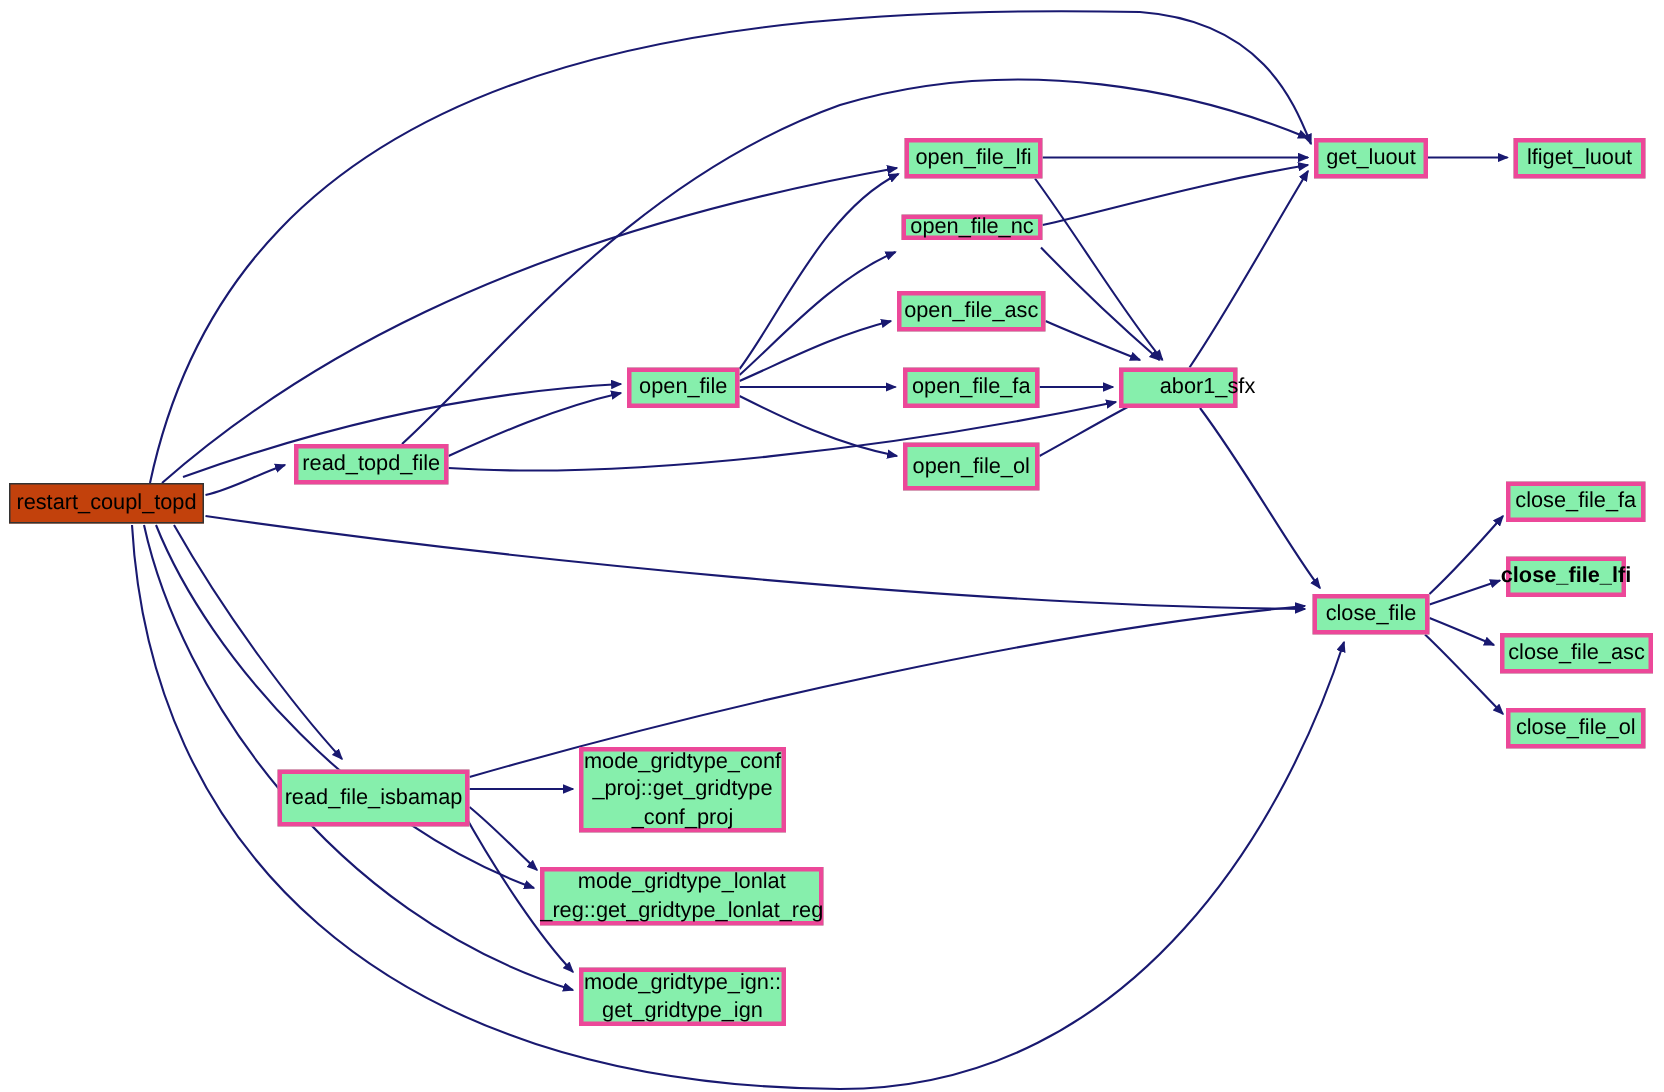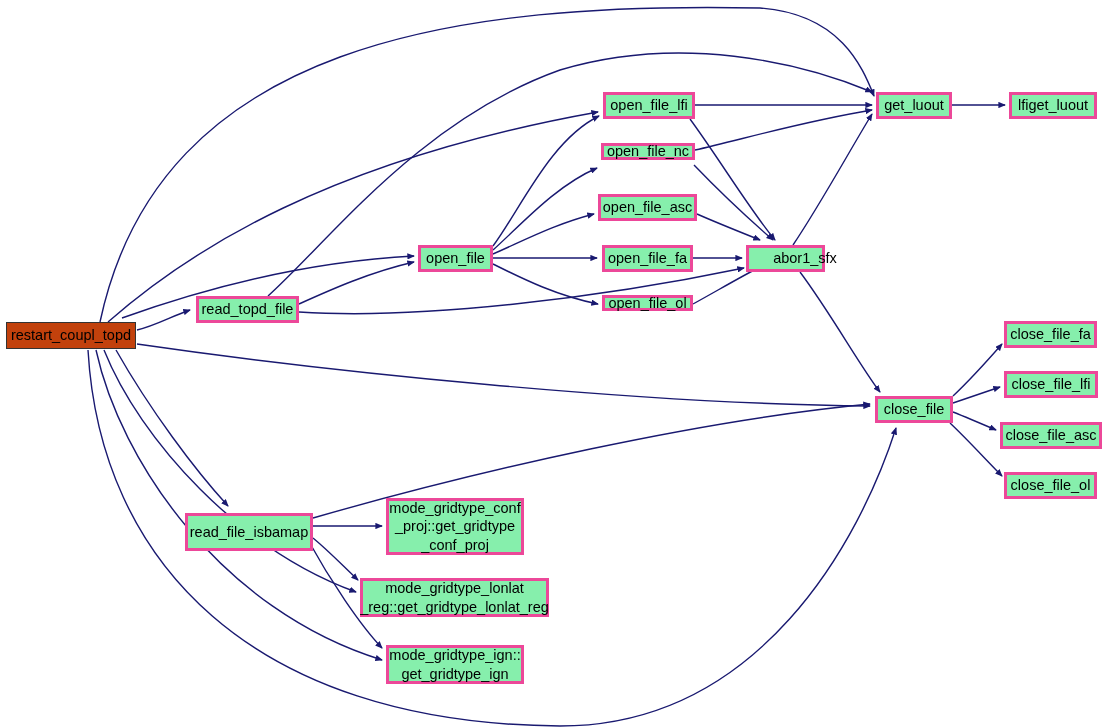--- a/index.html
+++ b/index.html
@@ -85,27 +85,27 @@
 
   <div id="node-layer">
       <div class="node root" style="left: 6px; top: 322px; width: 130px; height: 27px;">restart_coupl_topd</div>
       <div class="node" style="left: 196px; top: 296px; width: 103px; height: 27px;">read_topd_file</div>
       <div class="node" style="left: 185px; top: 513px; width: 128px; height: 38px;">read_file_isbamap</div>
       <div class="node" style="left: 418px; top: 245px; width: 75px; height: 27px;">open_file</div>
       <div class="node" style="left: 603px; top: 92px; width: 92px; height: 27px;">open_file_lfi</div>
       <div class="node" style="left: 601px; top: 143px; width: 94px; height: 17px;">open_file_nc</div>
       <div class="node" style="left: 598px; top: 194px; width: 99px; height: 27px;">open_file_asc</div>
       <div class="node" style="left: 602px; top: 245px; width: 91px; height: 27px;">open_file_fa</div>
-      <div class="node" style="left: 602px; top: 295px; width: 91px; height: 16px;">open_file_ol</div>
+      <div class="node" style="left: 602px; top: 295px; width: 91px; height: 32px;">open_file_ol</div>
       <div class="node" style="left: 746px; top: 245px; width: 79px; height: 27px; padding-left: 39px;">abor1_sfx</div>
       <div class="node" style="left: 876px; top: 92px; width: 76px; height: 27px;">get_luout</div>
       <div class="node" style="left: 1009px; top: 92px; width: 88px; height: 27px;">lfiget_luout</div>
       <div class="node" style="left: 875px; top: 396px; width: 78px; height: 27px;">close_file</div>
       <div class="node" style="left: 1004px; top: 321px; width: 93px; height: 27px;">close_file_fa</div>
-      <div class="node" style="left: 1004px; top: 371px; width: 94px; height: 27px;">close_file_lfi</div>
+      <div class="node" style="left: 1004px; top: 371px; width: 80px; height: 27px; font-weight: bold;">close_file_lfi</div>
       <div class="node" style="left: 1000px; top: 422px; width: 102px; height: 27px;">close_file_asc</div>
       <div class="node" style="left: 1004px; top: 472px; width: 93px; height: 27px;">close_file_ol</div>
       <div class="node" style="left: 386px; top: 498px; width: 138px; height: 57px;">mode_gridtype_conf
 _proj::get_gridtype
 _conf_proj</div>
       <div class="node" style="left: 360px; top: 578px; width: 189px; height: 39px;">mode_gridtype_lonlat
 _reg::get_gridtype_lonlat_reg</div>
       <div class="node" style="left: 386px; top: 645px; width: 138px; height: 39px;">mode_gridtype_ign::
 get_gridtype_ign</div>
     </div>

